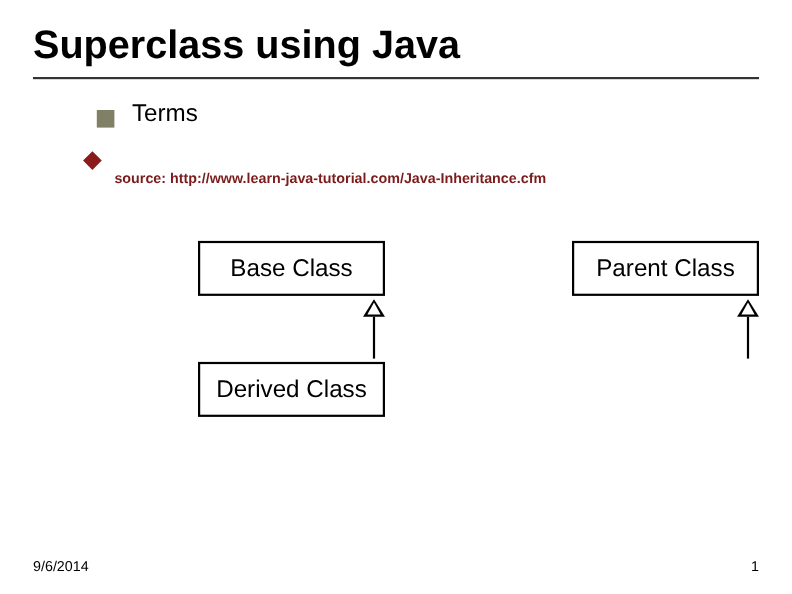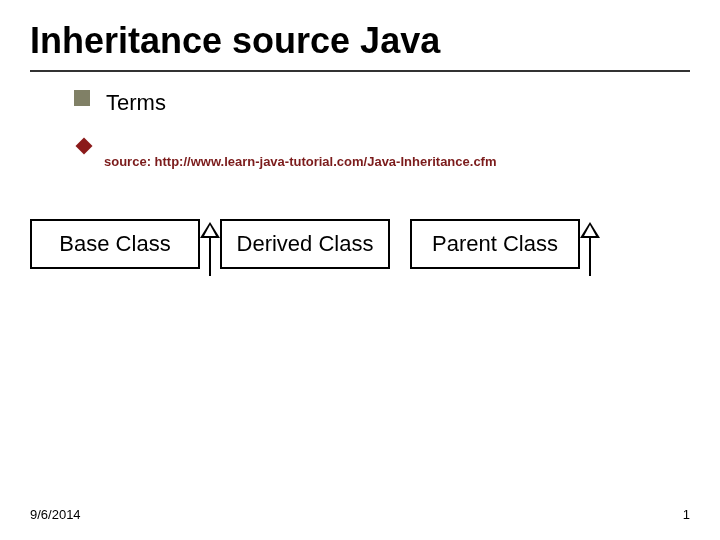--- a/index.html
+++ b/index.html
@@ -21,23 +21,23 @@
       color: #000;
       margin-bottom: 8px;
     }
     .hr {
       border: none;
       border-top: 2px solid #333;
       margin-bottom: 18px;
     }
     .bullet-row {
       display: flex;
-      align-items: flex-start;
+      align-items: flex-end;
       margin-bottom: 6px;
-      margin-left: 10px;
+      margin-left: 24px;
       padding-left: 34px;
     }
     .square-bullet {
       width: 16px;
       height: 16px;
       background: #808066;
       margin-right: 16px;
       flex-shrink: 0;
     }
     .terms-text {
@@ -65,22 +65,22 @@
       margin-top: 32px;
     }
     .diagram {
       display: flex;
       justify-content: space-between;
       padding: 20px 0px;
       gap: 20px;
     }
     .pair {
       display: flex;
-      flex-direction: row;
-      align-items: flex-start;
+      flex-direction: column;
+      align-items: flex-end;
       flex: 1;
     }
     .box {
       border: 2px solid #000;
       padding: 10px 14px;
       font-size: 22px;
       text-align: center;
       background: #fff;
       white-space: nowrap;
       min-width: 170px;
@@ -129,21 +129,21 @@
     .footer-center {
       position: absolute;
       left: 50%;
       transform: translateX(-50%);
     }
   </style>
 </head>
 <body>
 
 <div class="slide">
-  <h1 class="title">Inheritance source Java</h1>
+  <h1 class="title">Superclass using Java</h1>
   <hr class="hr">
 
   <div class="bullet-row">
     <span class="square-bullet"></span>
     <span class="terms-text">Terms</span>
   </div>
 
   <div class="sub-bullet-row">
     <span class="diamond-bullet"></span>
     <span class="source-text">source: http://www.learn-java-tutorial.com/Java-Inheritance.cfm</span>

